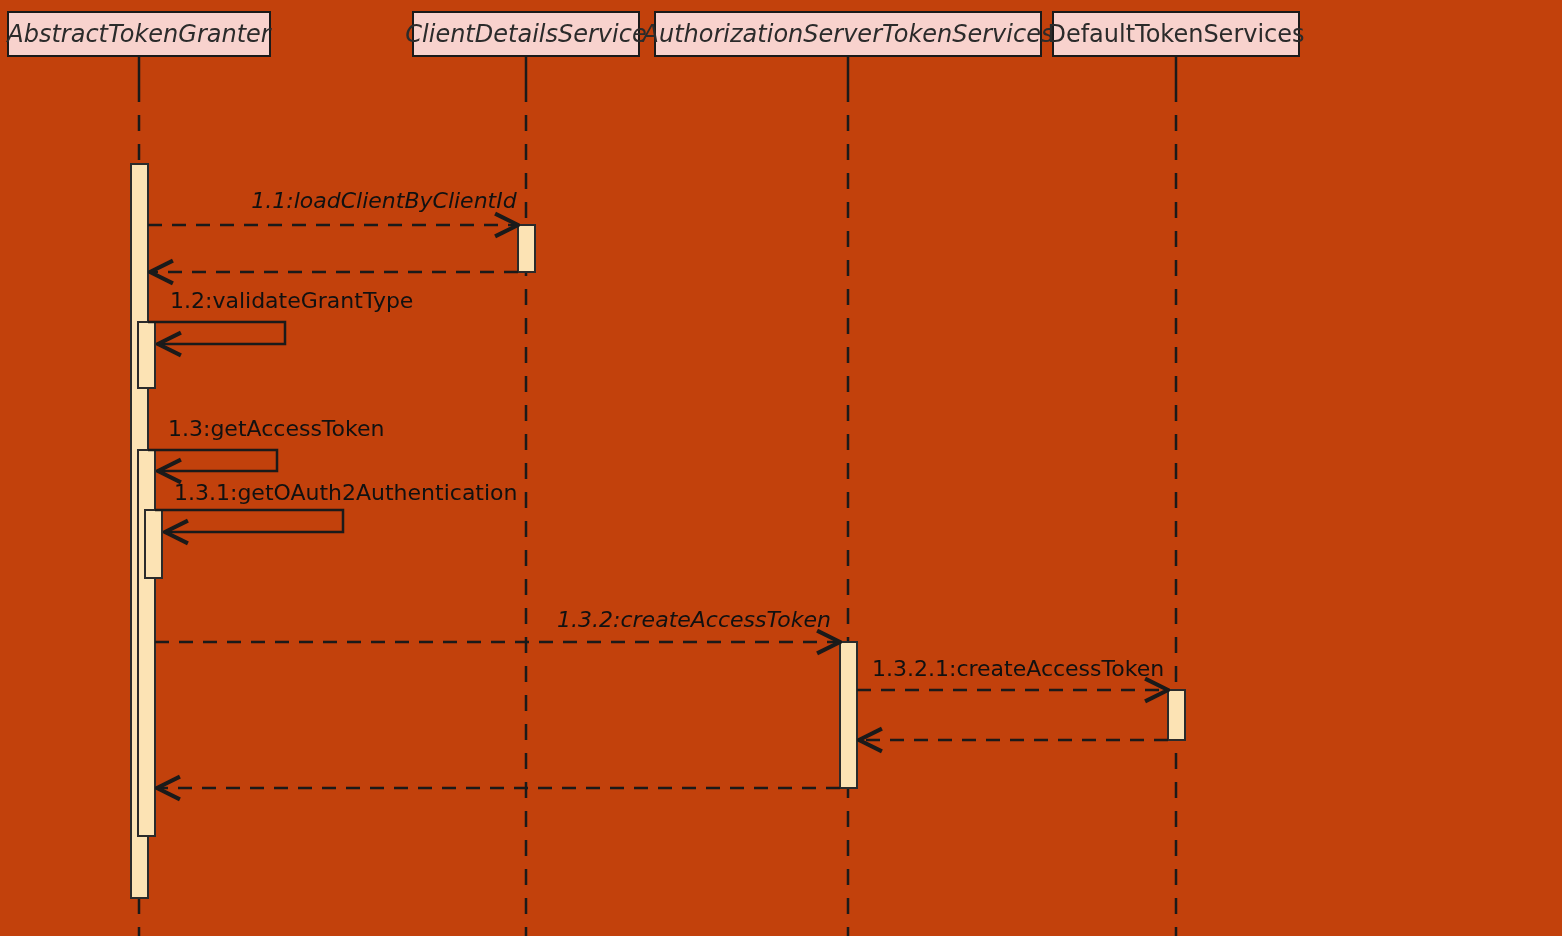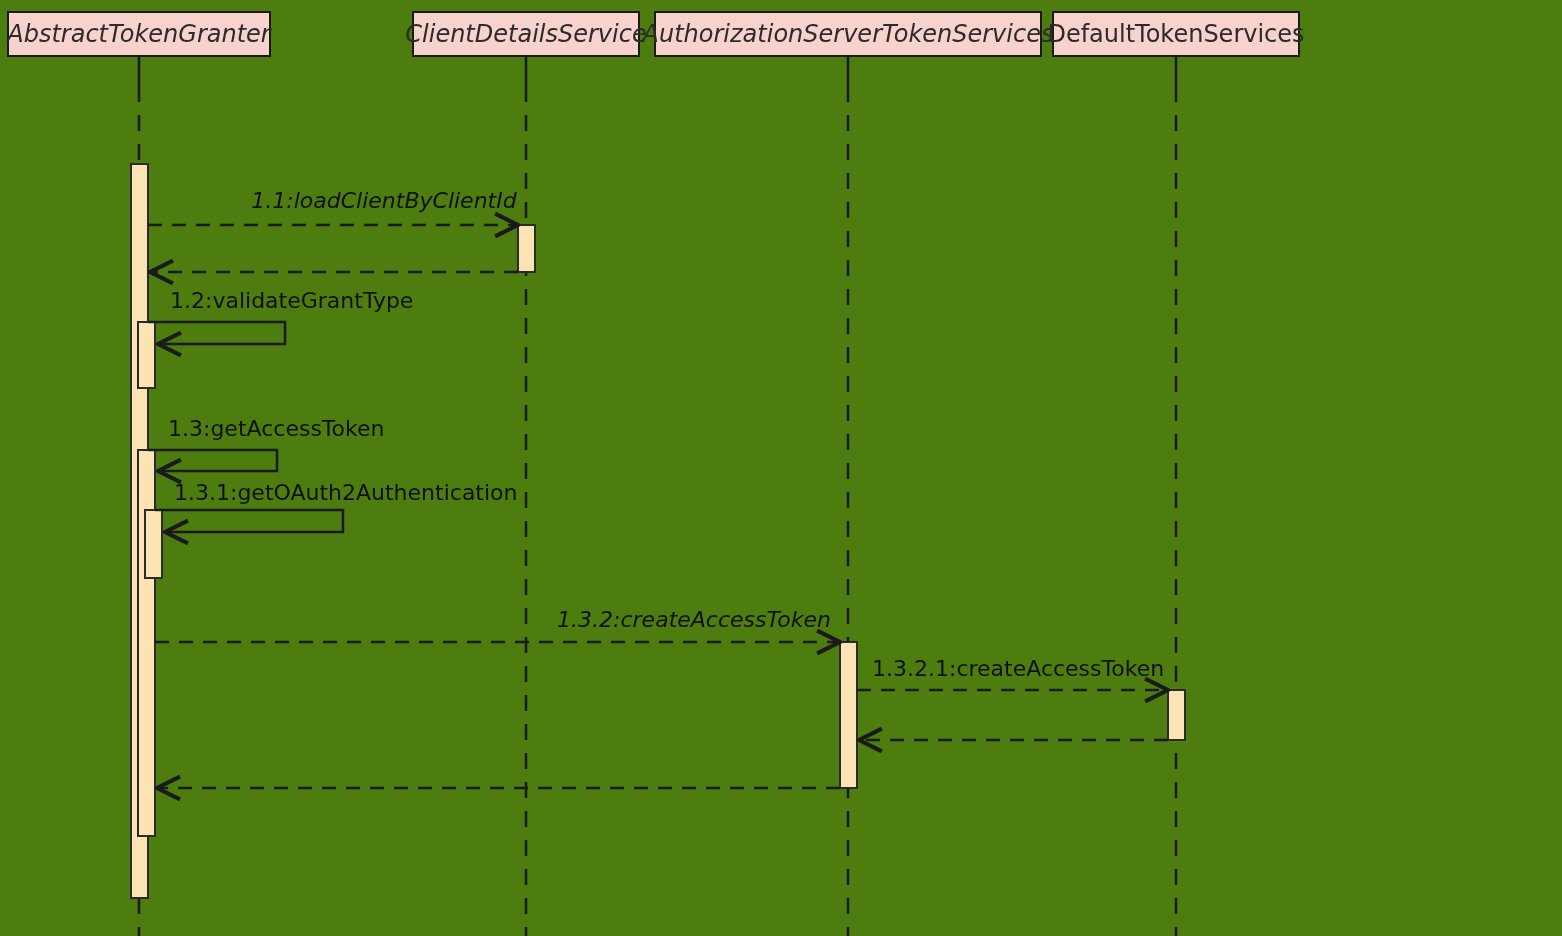--- a/index.html
+++ b/index.html
@@ -12,21 +12,21 @@
     font-family: "DejaVu Sans", "Liberation Sans", sans-serif;
     width: 1562px;
     height: 936px;
     overflow: hidden;
     position: relative;
   }
   #diagram-root {
     position: relative;
     width: 1562px;
     height: 936px;
-    background: #4d7c0f;
+    background: #c2410c;
   }
   svg#sequence-canvas {
     display: block;
     width: 1562px;
     height: 936px;
   }
   .participant-box {
     fill: #f8d2cd;
     stroke: #1a1a1a;
     stroke-width: 2;

